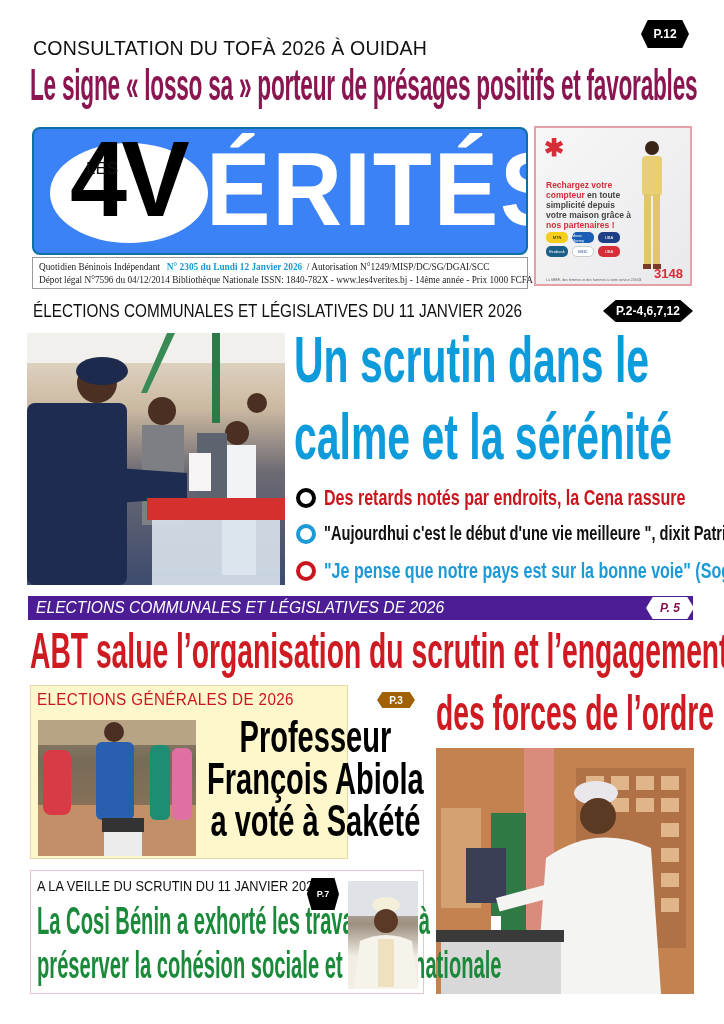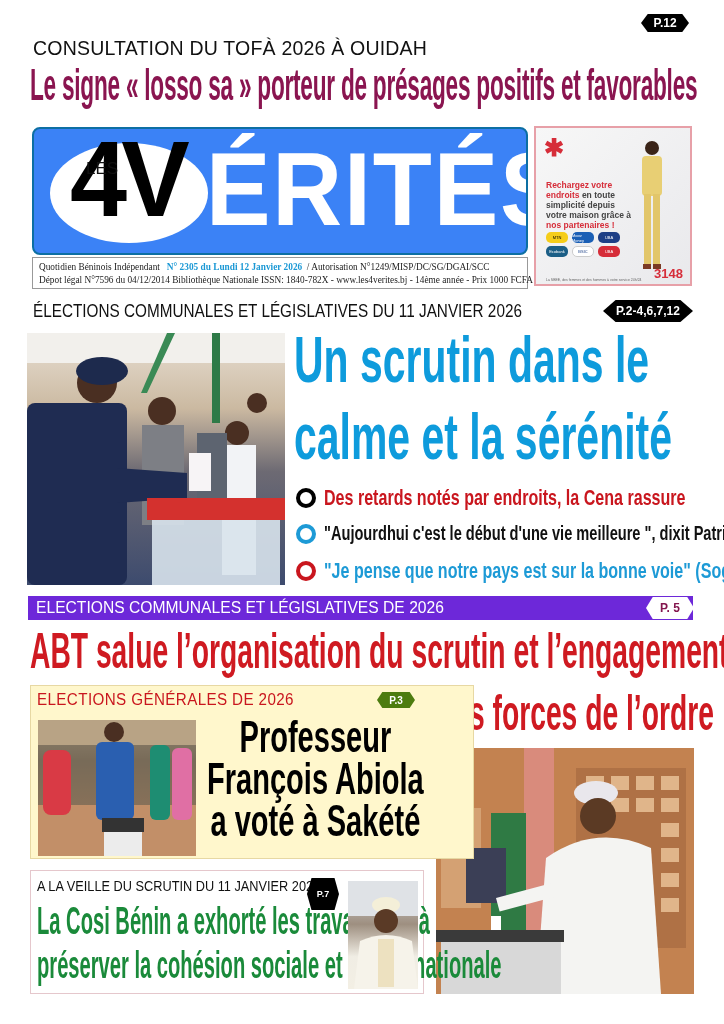--- a/index.html
+++ b/index.html
@@ -5,21 +5,21 @@
   * { box-sizing: border-box; margin: 0; padding: 0; }
   html, body { width: 724px; height: 1024px; background: #ffffff; overflow: hidden; }
   body { position: relative; font-family: "Liberation Sans", sans-serif; }
   .abs { position: absolute; }
   .condensed { font-family: "Liberation Sans", sans-serif; font-weight: 700; transform-origin: left top; white-space: nowrap; }
 
   
   #kicker-top { left: 33px; top: 36px; font-size: 21px; color: #111; letter-spacing: 0.2px; transform: scaleX(0.93); transform-origin: left top; white-space: nowrap; }
   .hex { background: #000; color: #fff; font-weight: 700; font-size: 12px; text-align: center;
          clip-path: polygon(14% 0, 86% 0, 100% 50%, 86% 100%, 14% 100%, 0 50%); display:flex; align-items:center; justify-content:center; }
-  #pill-p12 { left: 641px; top: 14px; width: 48px; height: 18px; }
+  #pill-p12 { left: 641px; top: 20px; width: 48px; height: 28px; }
   #headline-top { left: 30px; top: 60px; font-size: 44px; color: #8a1550; transform: scaleX(0.515); letter-spacing: -0.5px; }
 
   
   #masthead { left: 32px; top: 127px; width: 496px; height: 128px; background: #3b82f6; border-radius: 8px; border: 2px solid #0d6fa3; overflow: hidden; }
   #mast-ellipse { left: 16px; top: 14px; width: 158px; height: 100px; background: #fff; border-radius: 50%; }
   #mast-les { left: 52px; top: 30px; font-size: 17px; color: #111; }
   #mast-4v { left: 36px; top: -4px; font-size: 108px; color: #000; font-weight: 900; letter-spacing: -6px; line-height: 1; transform: scaleX(0.95); transform-origin: left top; }
   #mast-verites { left: 172px; top: 8px; font-size: 104px; color: #fff; font-weight: 700; line-height: 1; letter-spacing: 2px; transform: scaleX(0.93); transform-origin: left top; }
   #imprint { left: 32px; top: 257px; width: 496px; height: 32px; border: 1px solid #999; background: #fff; padding: 2px 6px; font-family: "Liberation Serif", serif; font-size: 10px; color: #222; line-height: 13px; }
   #imprint .hl { color: #1a98d5; font-weight: 700; }
@@ -41,31 +41,31 @@
   #photo-main { left: 27px; top: 333px; width: 258px; height: 252px; background: linear-gradient(180deg,#e8e0d4 0%,#cbb9a1 30%,#6d6a73 55%,#3d4b6e 100%); overflow: hidden; }
   #headline-main { left: 294px; top: 322px; font-size: 64px; line-height: 77px; color: #0e9bdc; transform: scaleX(0.64); }
   .bullet-row { position: absolute; left: 296px; display: flex; align-items: center; white-space: nowrap; }
   .ring { width: 20px; height: 20px; border-radius: 50%; border: 4px solid #000; margin-right: 8px; flex: none; }
   .bullet-text { font-weight: 700; transform-origin: left center; }
   #b1 { top: 485px; } #b1 .ring { border-color: #000; } #b1 .bullet-text { color: #c9161e; font-size: 22px; transform: scaleX(0.73); }
   #b2 { top: 522px; } #b2 .ring { border-color: #1d9ad6; } #b2 .bullet-text { color: #111; font-size: 20px; transform: scaleX(0.73); }
   #b3 { top: 558px; } #b3 .ring { border-color: #c9161e; } #b3 .bullet-text { color: #1d9ad6; font-size: 22px; transform: scaleX(0.73); }
 
   
-  #banner-abt { left: 28px; top: 596px; width: 665px; height: 24px; background: #6d28d9; }
+  #banner-abt { left: 28px; top: 596px; width: 665px; height: 24px; background: #4c1d95; font-style: italic; }
   #banner-abt-text { left: 8px; top: 2px; font-size: 17px; color: #fff; white-space: nowrap; transform: scaleX(0.92); transform-origin: left top; }
   #pill-p3 { left: 618px; top: 1px; width: 48px; height: 22px; background: #fff; color: #84164e; font-size: 12px; }
   #headline-abt-1 { left: 30px; top: 622px; font-size: 50px; color: #cf1a21; transform: scaleX(0.565); }
   #headline-abt-2 { left: 436px; top: 684px; font-size: 50px; color: #cf1a21; transform: scaleX(0.565); }
   #photo-abt { left: 436px; top: 748px; width: 258px; height: 246px; background: linear-gradient(180deg,#c88a55 0%,#b56f44 40%,#8a5a3c 100%); overflow: hidden; }
 
   
-  #box-abiola { left: 30px; top: 685px; width: 444px; height: 174px; background: #fff7cc; border: 1px solid #e7d8a3; }
+  #box-abiola { left: 30px; top: 685px; width: 318px; height: 174px; background: #fff7cc; border: 1px solid #e7d8a3; }
   #abiola-kicker { left: 6px; top: 5px; font-size: 16px; color: #c9161e; white-space: nowrap; letter-spacing: 0.4px; transform: scaleX(0.95); transform-origin: left top; }
-  #pill-p3b { left: 346px; top: 6px; width: 38px; height: 16px; background: #4d7c0f; font-size: 10px; }
+  #pill-p3b { left: 346px; top: 6px; width: 38px; height: 16px; background: #a16207; font-size: 10px; }
   #photo-abiola { left: 7px; top: 34px; width: 158px; height: 136px; background: linear-gradient(180deg,#c8b9a0 0%,#8c7a64 30%,#b58a66 65%,#c19372 100%); overflow: hidden; }
   #headline-abiola { left: 176px; top: 30px; font-size: 44px; line-height: 42px; color: #000; transform: scaleX(0.66); text-align: center; }
 
   
   #box-cosi { left: 30px; top: 870px; width: 394px; height: 124px; background: #fff; border: 1px solid #e5c7cc; }
   #cosi-kicker { left: 6px; top: 6px; font-size: 15px; color: #111; white-space: nowrap; transform: scaleX(0.85); transform-origin: left top; }
   #pill-p7 { left: 276px; top: 7px; width: 32px; height: 32px; font-size: 9px; }
   #headline-cosi { left: 6px; top: 28px; font-size: 38px; line-height: 44px; color: #1a8a3a; transform: scaleX(0.53); }
   #photo-cosi { left: 317px; top: 10px; width: 70px; height: 108px; background: linear-gradient(180deg,#d8dbe0 0%,#9e8f80 40%,#f0ede4 70%,#f3efe4 100%); overflow: hidden; }
 </style>
@@ -88,21 +88,21 @@
     <span class="hl">N° 2305 du Lundi 12 Janvier 2026</span>&nbsp;
     <span>/ Autorisation N°1249/MISP/DC/SG/DGAI/SCC</span>
   </div>
   <div class="row">Dépot légal N°7596 du 04/12/2014 Bibliothèque Nationale ISSN: 1840-782X - www.les4verites.bj - 14ème année - Prix 1000 FCFA</div>
 </div>
 
 <div id="ad" class="abs">
   <div id="ad-logo" class="abs">✱</div>
   <div id="ad-text" class="abs">
     <span class="r">Rechargez votre</span>
-    <span class="r">endroits</span><span> en toute simplicité depuis votre maison grâce à </span><span class="r">nos partenaires !</span>
+    <span class="r">compteur</span><span> en toute simplicité depuis votre maison grâce à </span><span class="r">nos partenaires !</span>
   </div>
   <div class="ad-chip" style="left:10px;top:104px;background:#f5cd1a;color:#000;">MTN</div>
   <div class="ad-chip" style="left:36px;top:104px;background:#1b5fb5;">Moov Money</div>
   <div class="ad-chip" style="left:62px;top:104px;background:#1e3f86;">UBA</div>
   <div class="ad-chip" style="left:10px;top:118px;background:#1b5e86;">Ecobank</div>
   <div class="ad-chip" style="left:36px;top:118px;background:#fff;color:#1b3f86;border:1px solid #ccc;">BSIC</div>
   <div class="ad-chip" style="left:62px;top:118px;background:#d62d39;">UBA</div>
   <svg id="ad-woman" class="abs" viewBox="0 0 36 140">
     <circle cx="18" cy="10" r="7" fill="#3a2418"></circle>
     <rect x="8" y="18" width="20" height="40" rx="4" fill="#e8cf74"></rect>

